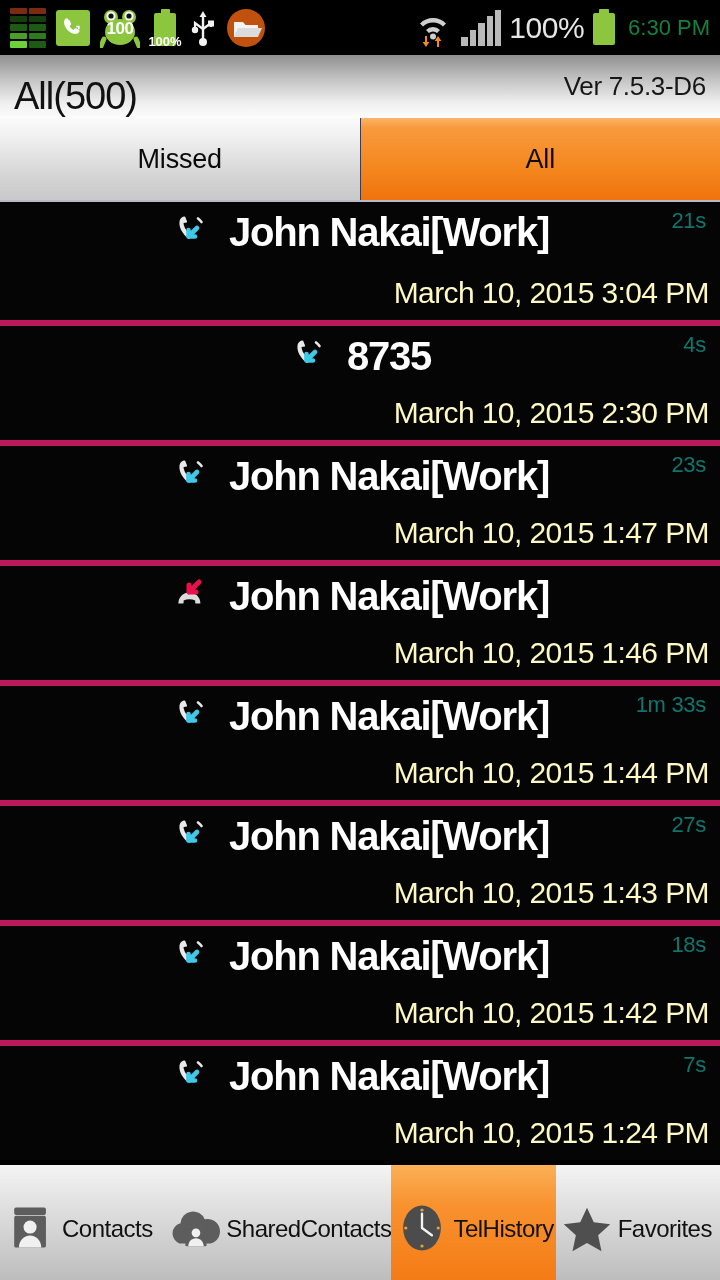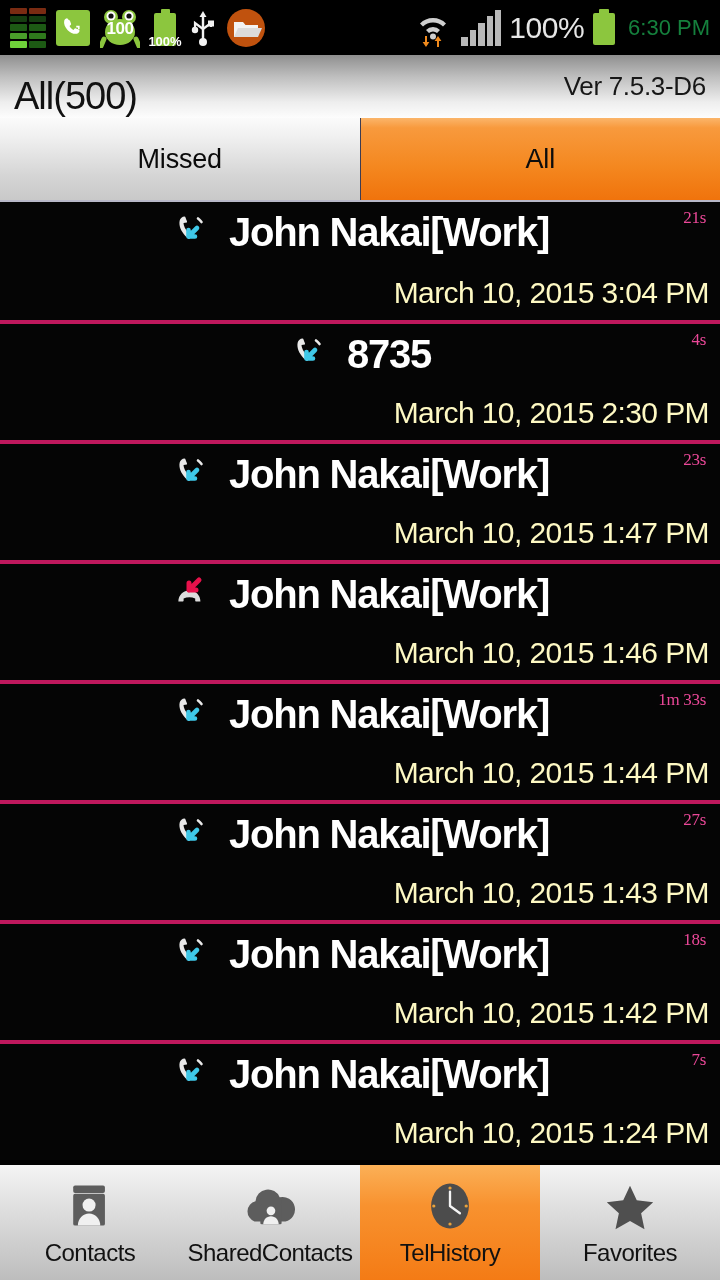--- a/index.html
+++ b/index.html
@@ -70,48 +70,47 @@
   .tab:last-child{ border-right:none; }
   .tab.sel{
     background:linear-gradient(to bottom,#fbb56a 0%, #f89a3d 12%, #f4871f 60%, #f0730c 100%);
     color:#0d0d0d; border-right:none;
   }
 
   
   .list{ width:720px; background:#000; }
   .row{
     position:relative; width:720px; height:120px; background:#050505;
-    border-top:4px solid #be185d;
+    border-top:6px solid #be185d;
   }
   .row:first-child{ border-top:2px solid #b9b9c9; }
   .row-top{
     position:absolute; left:0; right:0; top:8px; height:54px;
     display:flex; align-items:flex-start; justify-content:center; gap:18px;
   }
   .call-icon{ width:40px; height:40px; position:relative; flex:0 0 auto; }
   .row-name{ color:#ffffff; font-size:40px; font-weight:bold; letter-spacing:-1.2px;
      white-space:nowrap; }
   .row-dur{
-    position:absolute; right:14px; top:6px; color:#ec4899; font-size:17px;
+    position:absolute; right:14px; top:6px; color:#0f766e; font-size:22px;
     letter-spacing:-0.3px;
-    font-family:Liberation Serif, serif;
   }
   .row-date{
     position:absolute; right:11px; bottom:10px; color:#fef9c3; font-size:30px;
     letter-spacing:-0.6px;
   }
 
   
   .bottomnav{
     position:absolute; left:0; bottom:0; width:720px; height:115px; display:flex;
     background:linear-gradient(to bottom,#f4f4f4 0%, #e3e3e3 30%, #c8c8c8 80%, #bdbdbd 100%);
     overflow:hidden;
   }
   .nav{
-    flex:1; position:relative; display:flex; flex-direction:column;
+    flex:1; position:relative; display:flex; flex-direction:row;
     align-items:center; justify-content:flex-start; padding-top:10px;
   }
   .nav.sel{ background:linear-gradient(to bottom,#fbb057 0%, #f8922f 35%, #f47b15 100%); }
   .nav-icon{ width:62px; height:62px; position:relative; display:flex;
      align-items:center; justify-content:center; }
   .nav-label{ color:#111; font-size:24px; letter-spacing:-0.5px; margin-top:2px;
      white-space:nowrap; }
   .nav.phone .nav-label{ margin-top:8px; }
   .nav.shared .nav-label{ position:relative; left:0; }
   .grid3{ display:grid; grid-template-columns:repeat(3,14px); grid-template-rows:repeat(3,14px);

